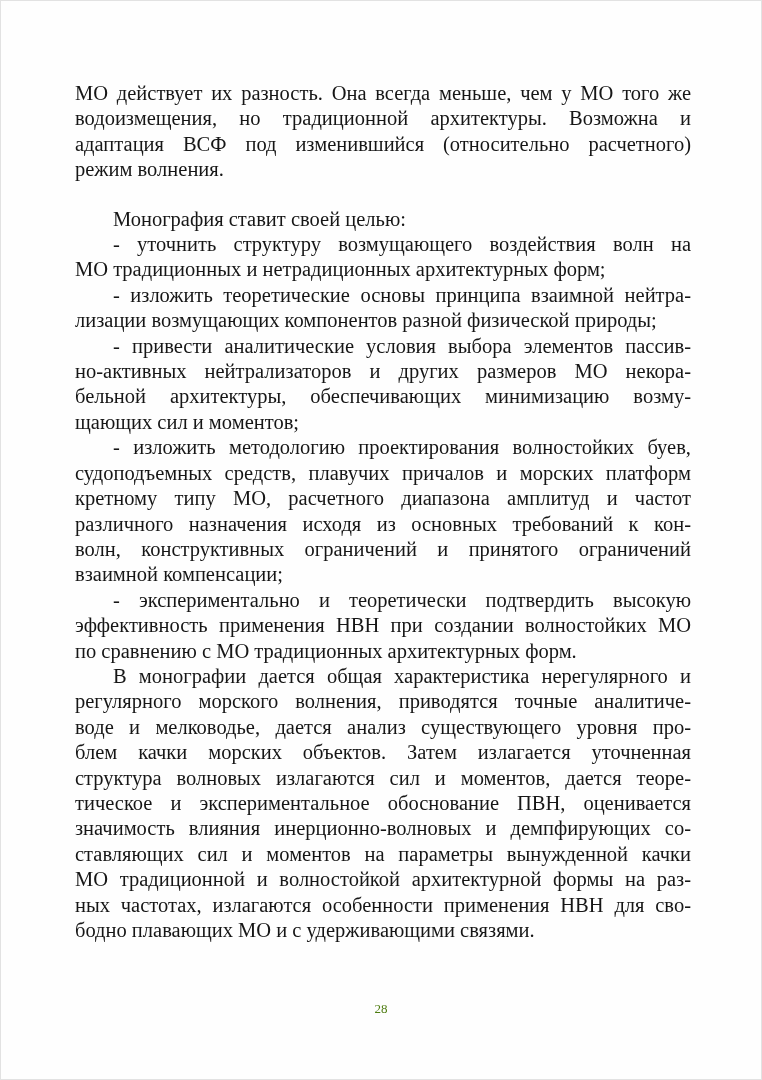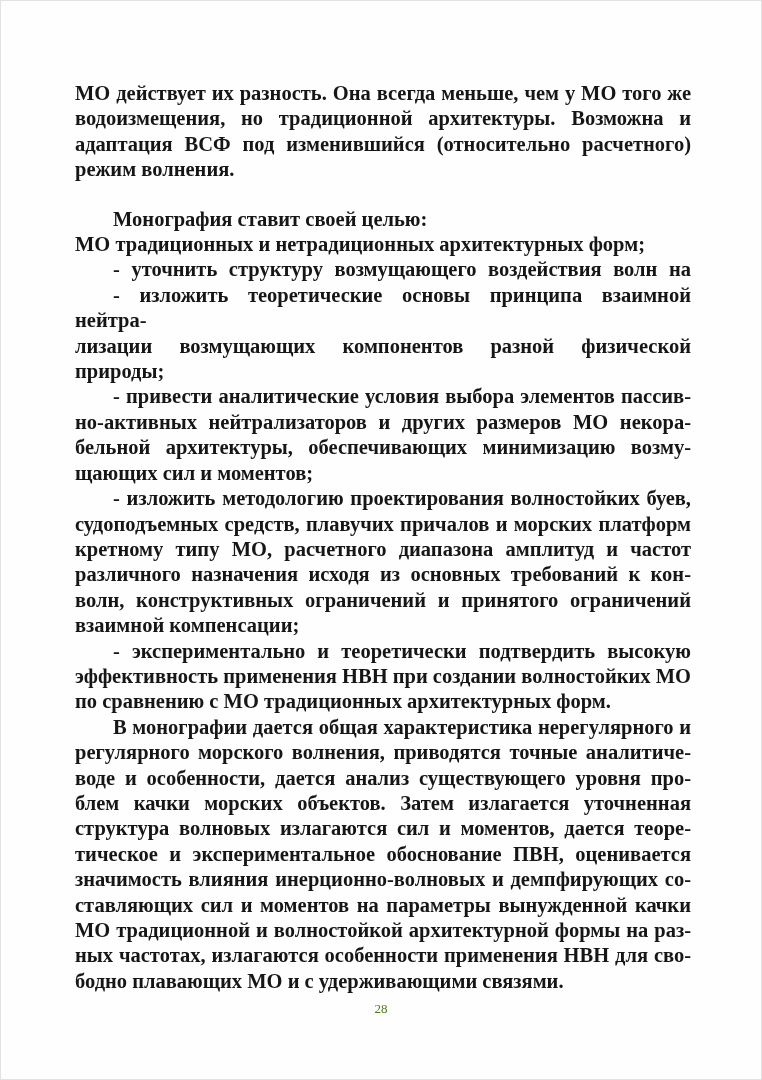--- a/index.html
+++ b/index.html
@@ -18,21 +18,21 @@
     font-family: "Liberation Serif", "DejaVu Serif", serif;
     color: #161616;
   }
   .text-block {
     position: absolute;
     left: 74px;
     top: 80px;
     width: 616px;
     font-size: 20.5px;
     line-height: 25.4px;
-    font-weight: 700;
+    font-weight: 400;
   }
   .para { margin: 0; }
   .para.gap { margin-top: 24px; }
   .line {
     text-align: justify;
     text-align-last: justify;
     min-height: 25.4px;
   }
   .line.last {
     text-align: justify;
@@ -59,22 +59,22 @@
       <div class="para">
         <div class="line">МО действует их разность. Она всегда меньше, чем у МО того же</div>
         <div class="line">водоизмещения, но традиционной архитектуры. Возможна и</div>
         <div class="line">адаптация ВСФ под изменившийся (относительно расчетного)</div>
         <div class="line last">режим волнения.</div>
       </div>
       <div class="para gap">
         <div class="line last indent">Монография ставит своей целью:</div>
       </div>
       <div class="para">
+        <div class="line indent">- уточнить структуру возмущающего воздействия волн на</div>
         <div class="line last">МО традиционных и нетрадиционных архитектурных форм;</div>
-        <div class="line indent">- уточнить структуру возмущающего воздействия волн на</div>
       </div>
       <div class="para">
         <div class="line indent">- изложить теоретические основы принципа взаимной нейтра-</div>
         <div class="line last">лизации возмущающих компонентов разной физической природы;</div>
       </div>
       <div class="para">
         <div class="line indent">- привести аналитические условия выбора элементов пассив-</div>
         <div class="line">но-активных нейтрализаторов и других размеров МО некора-</div>
         <div class="line">бельной архитектуры, обеспечивающих минимизацию возму-</div>
         <div class="line last">щающих сил и моментов;</div>
@@ -88,21 +88,21 @@
         <div class="line last">взаимной компенсации;</div>
       </div>
       <div class="para">
         <div class="line indent">- экспериментально и теоретически подтвердить высокую</div>
         <div class="line">эффективность применения НВН при создании волностойких МО</div>
         <div class="line last">по сравнению с МО традиционных архитектурных форм.</div>
       </div>
       <div class="para">
         <div class="line indent">В монографии дается общая характеристика нерегулярного и</div>
         <div class="line">регулярного морского волнения, приводятся точные аналитиче-</div>
-        <div class="line">воде и особенности, дается анализ существующего уровня про-</div>
+        <div class="line">воде и мелководье, дается анализ существующего уровня про-</div>
         <div class="line">блем качки морских объектов. Затем излагается уточненная</div>
         <div class="line">структура волновых излагаются сил и моментов, дается теоре-</div>
         <div class="line">тическое и экспериментальное обоснование ПВН, оценивается</div>
         <div class="line">значимость влияния инерционно-волновых и демпфирующих со-</div>
         <div class="line">ставляющих сил и моментов на параметры вынужденной качки</div>
         <div class="line">МО традиционной и волностойкой архитектурной формы на раз-</div>
         <div class="line">ных частотах, излагаются особенности применения НВН для сво-</div>
         <div class="line last">бодно плавающих МО и с удерживающими связями.</div>
       </div>
     </div>

